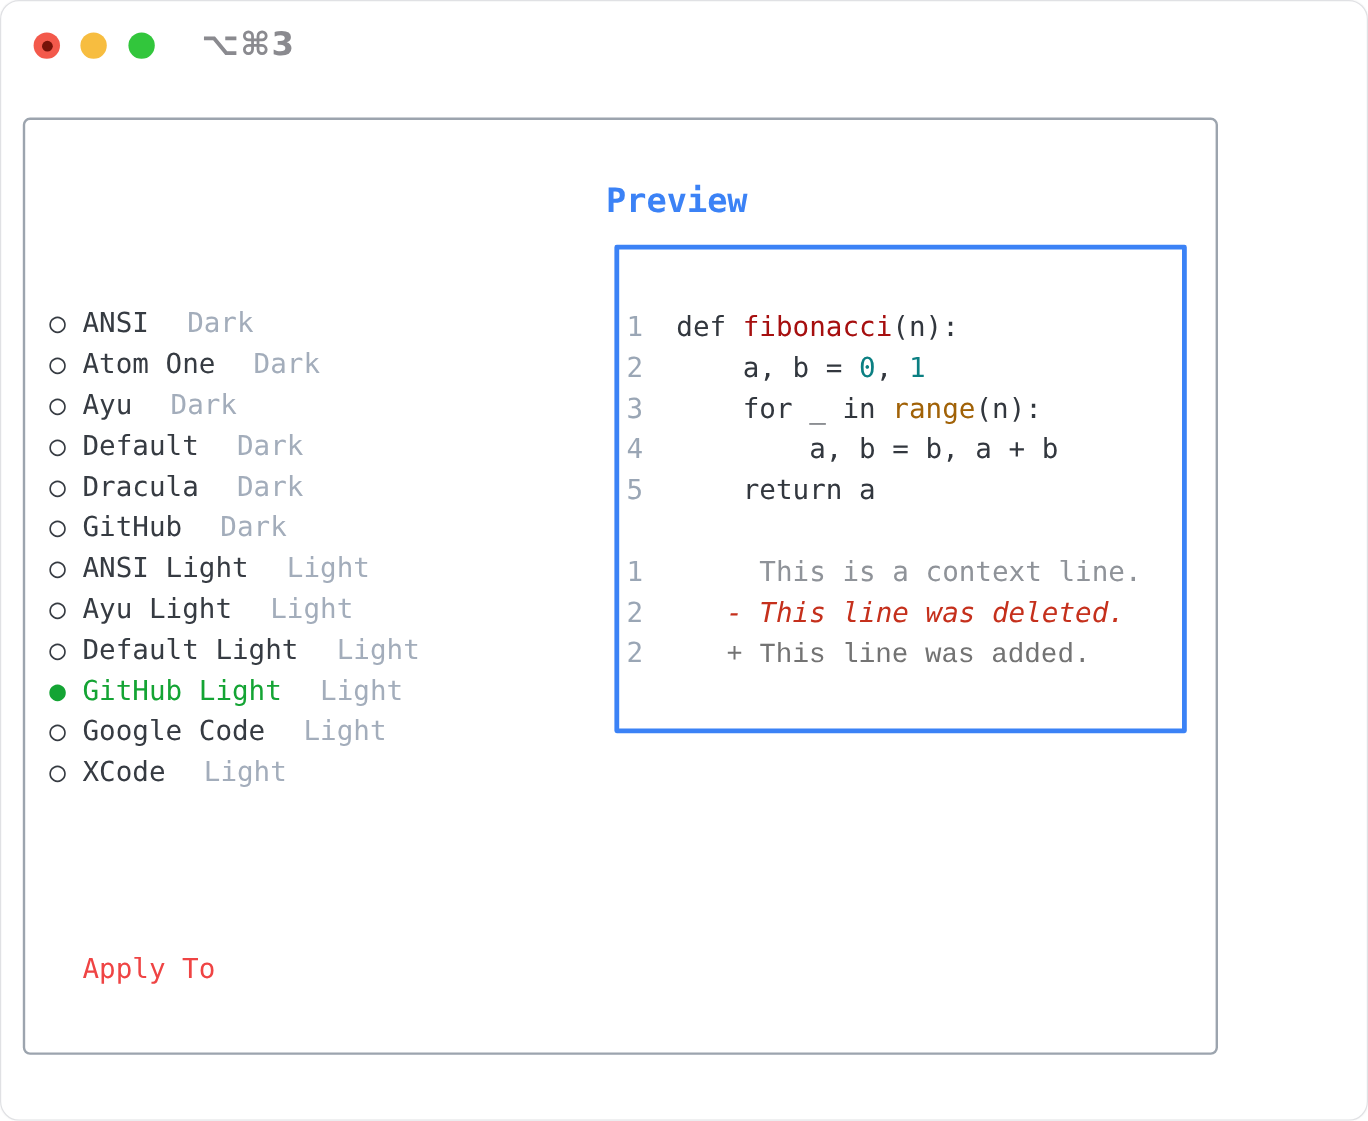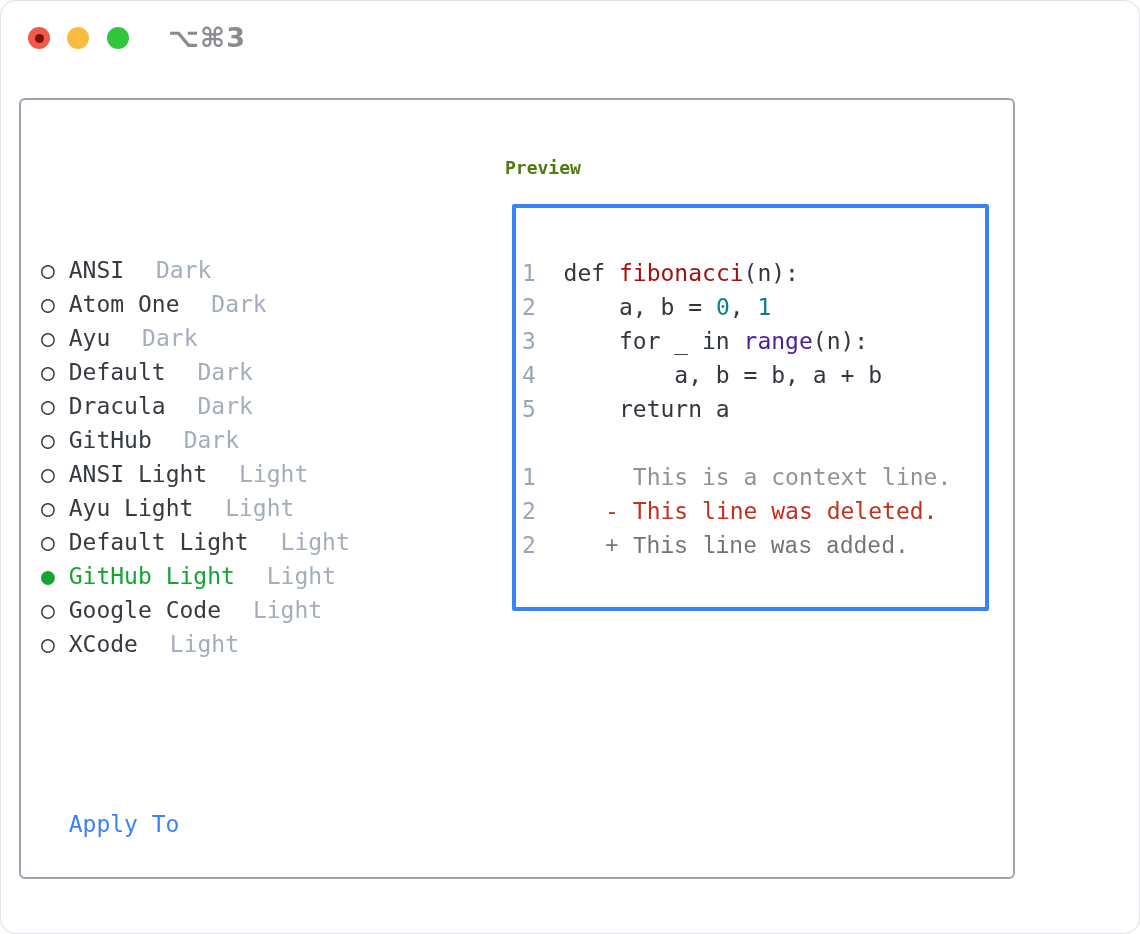--- a/index.html
+++ b/index.html
@@ -30,48 +30,48 @@
     position:absolute;left:18px;top:97px;width:996px;height:781px;
     border:2px solid #9ca4ae;border-radius:6px;background:#ffffff;box-sizing:border-box;
   }
   
   .left-col{
     position:absolute;left:20px;top:51px;
     font-size:23px;line-height:34px;white-space:pre;color:#363b42;
   }
   .row{height:34px;}
   .heading-row{font-weight:bold;color:#000000;}
-  .apply-heading{padding-left:2ch;color:#3b82f6;margin-top:44px;}
+  .apply-heading{padding-left:2ch;color:#ef4444;margin-top:28px;}
   .bullet{color:#363b42;}
   .name{color:#363b42;}
   .tag{color:#a3adbb;margin-left:18px;}
   .row.selected .bullet,.row.selected .name{color:#14a434;}
   
   .preview-heading{
     position:absolute;left:484px;top:51px;height:34px;line-height:34px;
-    font-size:18px;font-weight:bold;color:#4d7c0f;white-space:pre;
+    font-size:28px;font-weight:bold;color:#3b82f6;white-space:pre;
   }
   .preview-box{
     position:absolute;left:491px;top:104px;width:477px;height:407px;
     border:4px solid #3b82f6;border-radius:2px;background:#ffffff;box-sizing:border-box;
     overflow:hidden;
   }
   #code-lines{
     position:absolute;left:0;top:0;right:0;
     padding:48px 0 0 6px;
     font-size:23px;line-height:34px;white-space:pre;
   }
   .cl{height:34px;}
   .s-ln{color:#9aa6b5;}
   .s-pl{color:#32373e;}
   .s-fn{color:#a60f0f;}
   .s-nm{color:#0b7f82;}
-  .s-bi{color:#4c1d95;}
+  .s-bi{color:#a16207;}
   .s-ctx{color:#8f9399;}
-  .s-del{color:#c5301c;}
+  .s-del{color:#c5301c;font-style:italic;}
   .s-add{color:#737373;font-family:Liberation Mono, monospace;}
 </style>
 </head>
 <body>
 
 <div class="window">
 
   <div class="titlebar">
     <span class="tl red">
         <span class="dot"></span>

